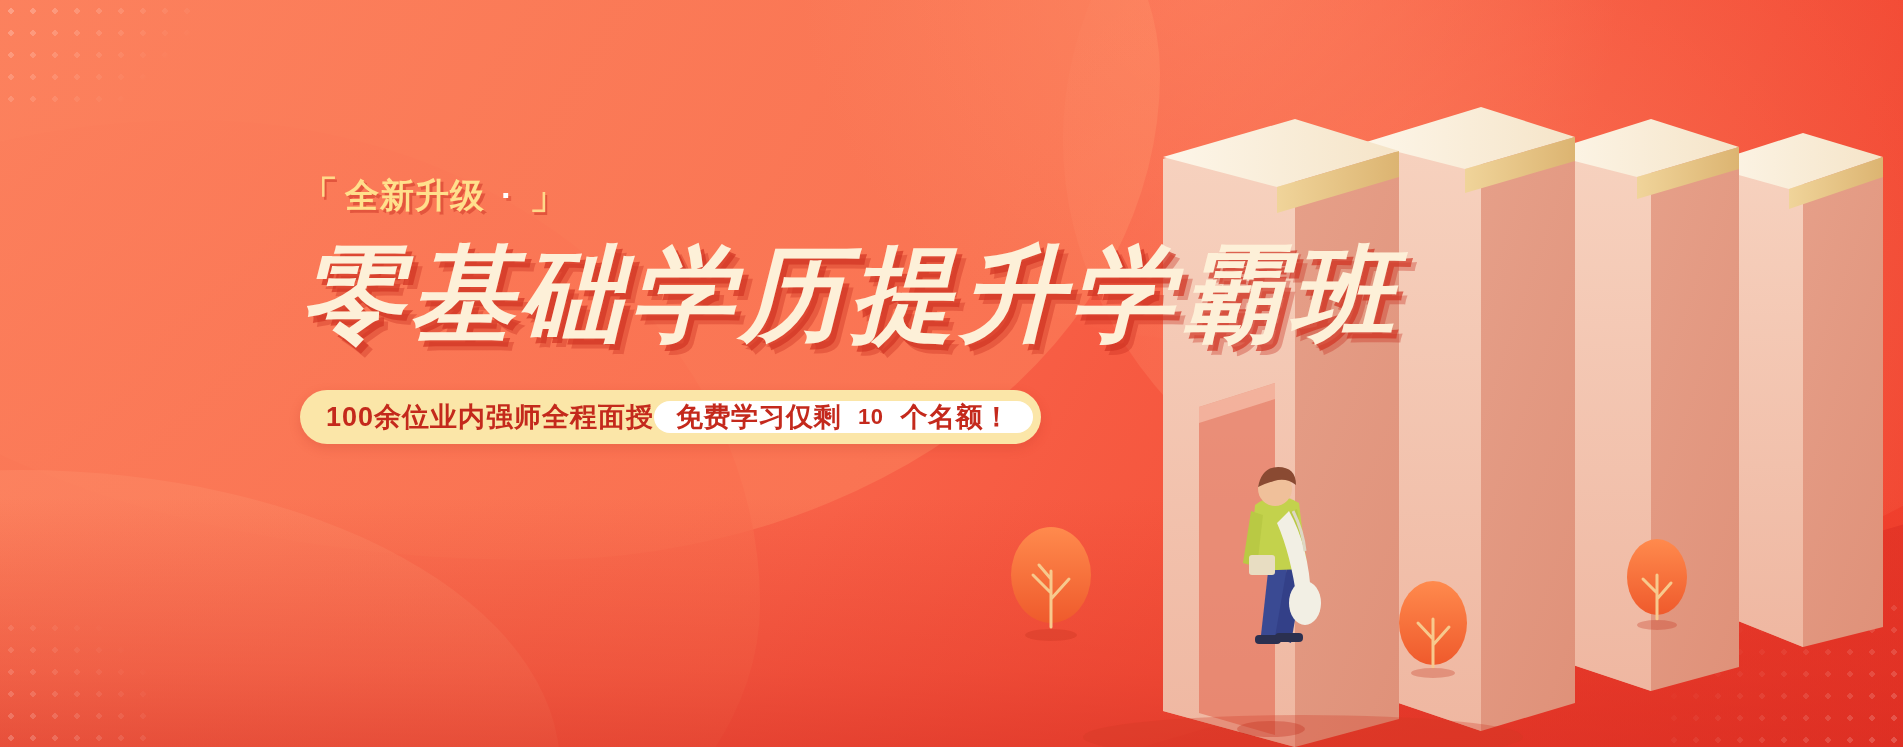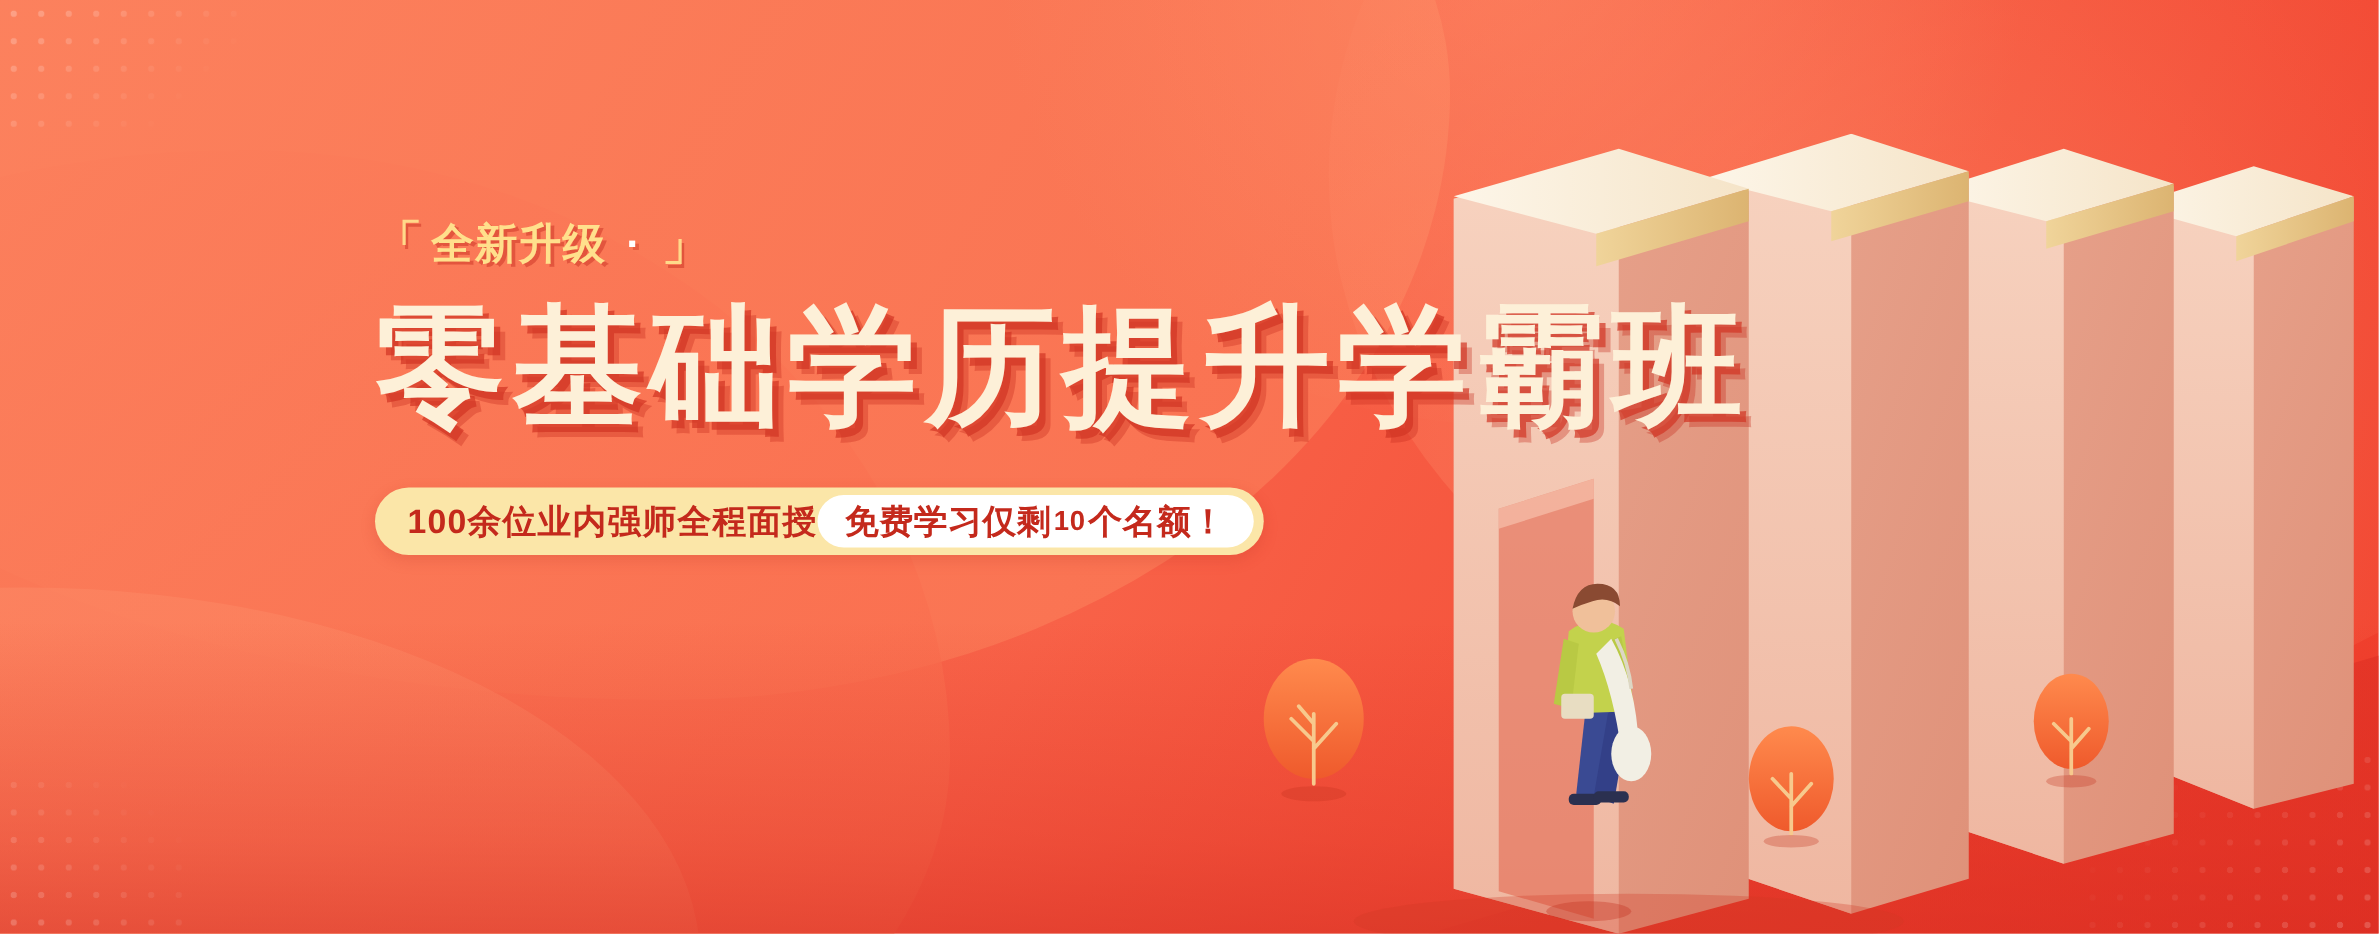--- a/index.html
+++ b/index.html
@@ -85,38 +85,40 @@
   .kicker .sep{color:#fff;padding:0 10px;text-shadow:3px 3px 0 rgba(198,42,30,.35);}
   .kicker .white{color:#ffffff;text-shadow:3px 3px 0 rgba(198,42,30,.40);}
   .headline{
     font-size:104px;font-weight:800;line-height:1;
     letter-spacing:6px;white-space:nowrap;
     color:#fdf0d8;
     text-shadow:
       5px 6px 0 rgba(210,52,36,.70),
       9px 10px 0 rgba(198,42,30,.35);
     margin:0 0 44px 0;
+    font-style:italic;
   }
   .pill{
     display:inline-flex;align-items:center;
     background:#fbe6a8;
     border-radius:40px;
     height:54px;
     padding:0 8px 0 26px;
     box-shadow:0 4px 12px rgba(180,40,28,.18);
   }
   .pill-left{
     color:#c4291c;font-size:27px;font-weight:700;letter-spacing:1px;
     white-space:nowrap;
   }
   .pill-right{
     display:inline-flex;align-items:center;justify-content:center;
-    background:#ffffff;border-radius:34px;height:42px;padding:0 22px;
+    background:#ffffff;border-radius:34px;height:32px;padding:0 22px;
     color:#c4291c;font-size:27px;font-weight:800;letter-spacing:.5px;
     white-space:nowrap;
+    gap:15px;
   }
   .pill-right .num{font-size:22px;font-weight:800;padding:0 2px;}
   
   .art{position:absolute;right:0;bottom:0;width:900px;height:640px;}
   .art svg{display:block;width:100%;height:100%;}
 </style>
 </head>
 <body>
 
 <div class="banner">

